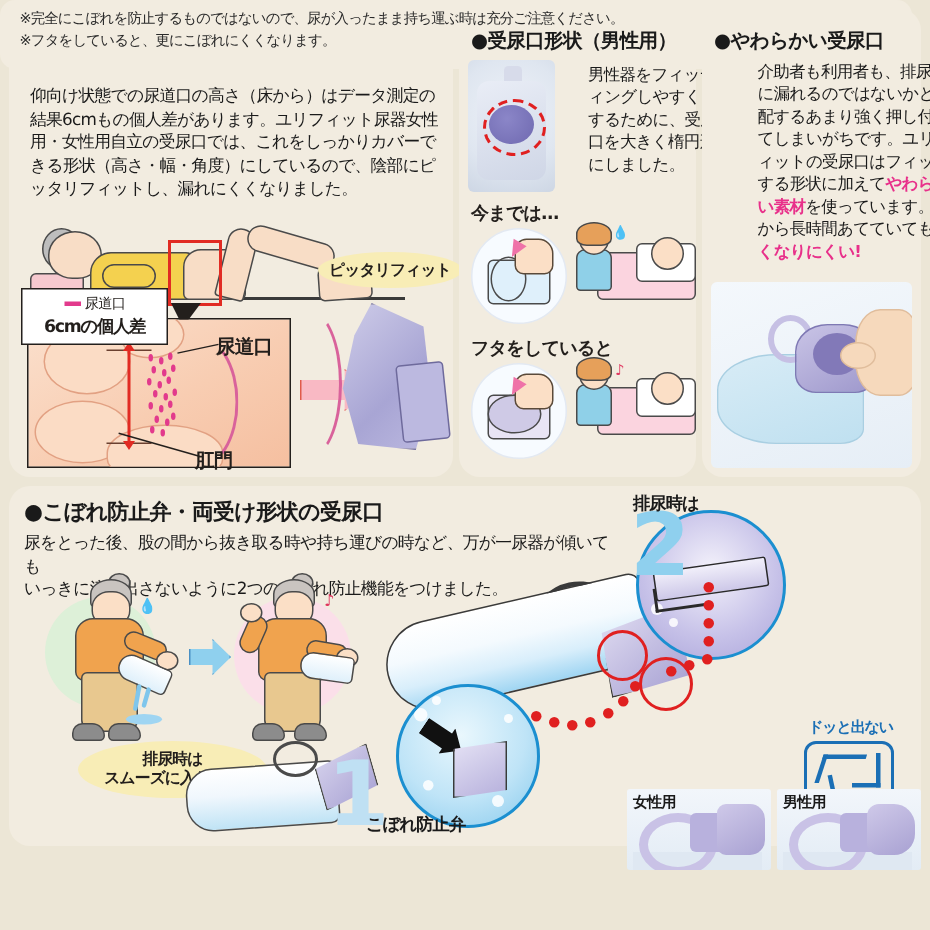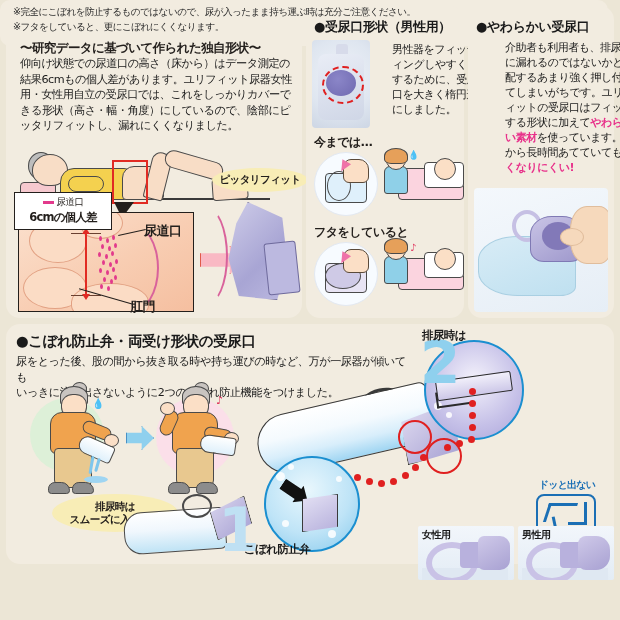--- a/index.html
+++ b/index.html
@@ -325,21 +325,20 @@
   
   .foot-txt{position:absolute;left:13px;font-size:9.6px;letter-spacing:-0.55px;color:#2a2a2a;white-space:nowrap;}
   #foot1{top:6px;} #foot2{top:21px;}
 </style>
 </head>
 <body>
 
 <div class="page">
 
   <div class="panel" id="panel-female">
-    <div class="h-sub">〜研究データに基づいて作られた独自形状〜</div>
     <div class="body-txt" id="female-body">仰向け状態での尿道口の高さ（床から）はデータ測定の結果6cmもの個人差があります。ユリフィット尿器女性用・女性用自立の受尿口では、これをしっかりカバーできる形状（高さ・幅・角度）にしているので、陰部にピッタリフィットし、漏れにくくなりました。</div>
 
     <div id="female-art">
       <div class="bed-line"></div>
       <div class="pillow"></div>
       <div class="w-hair"></div>
       <div class="w-head"></div>
       <div class="w-body"></div>
       <div class="w-arm"></div>
       <div class="w-hip"></div>

